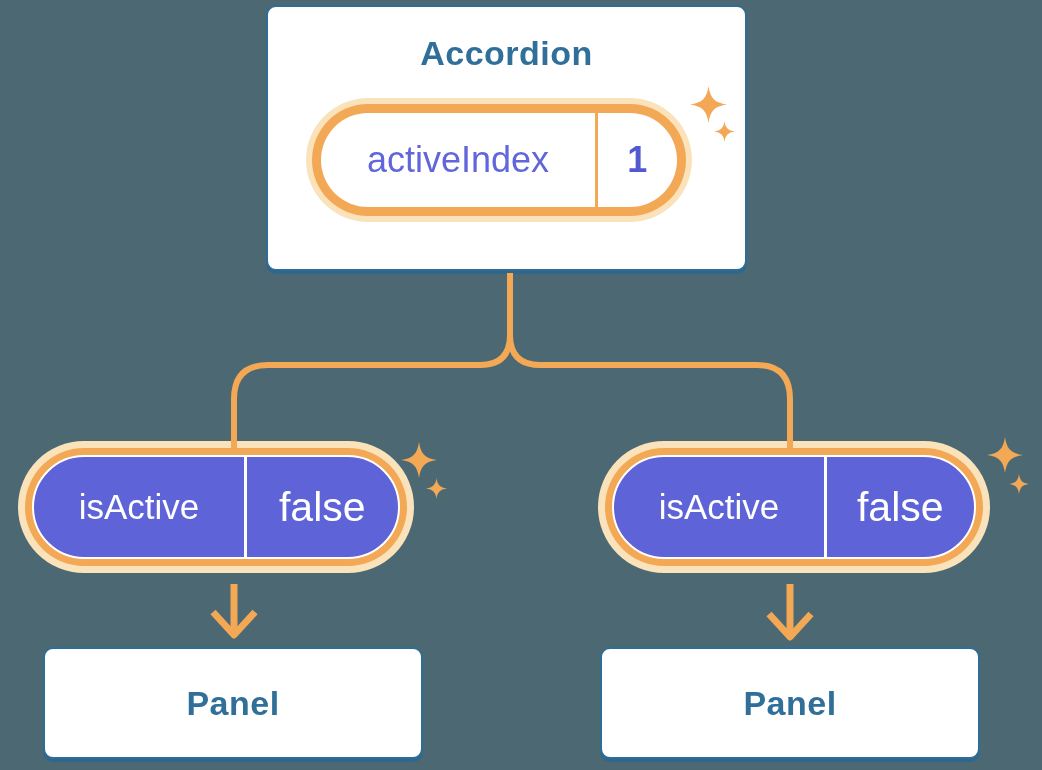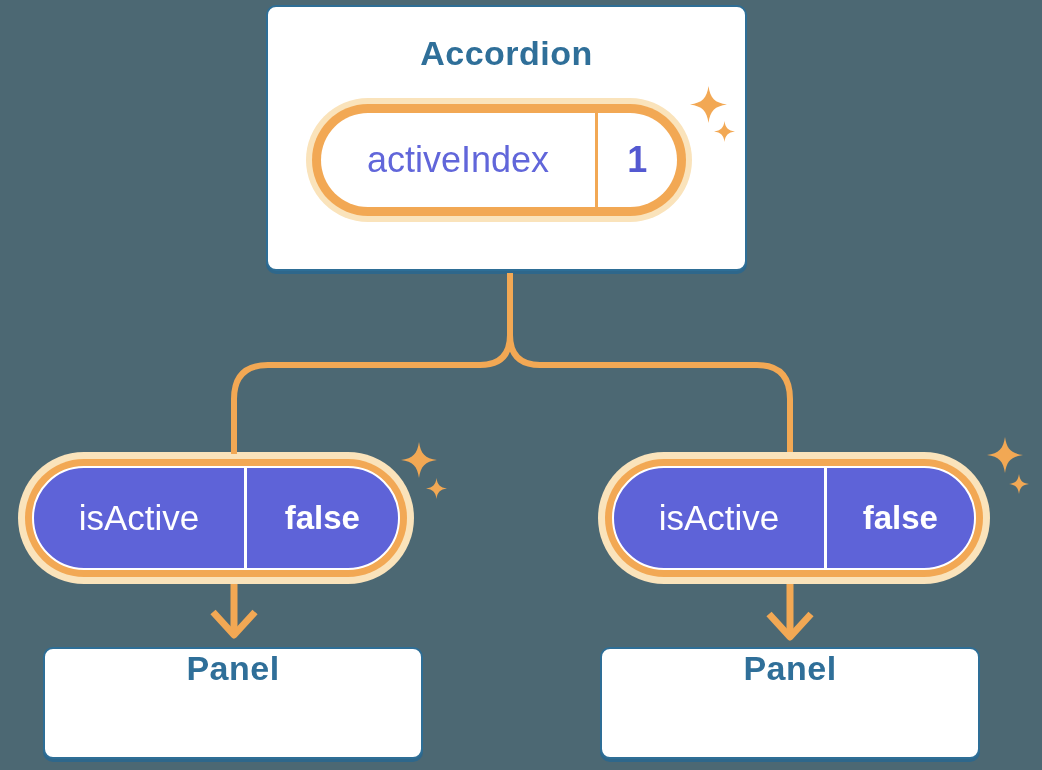--- a/index.html
+++ b/index.html
@@ -25,21 +25,21 @@
   .card-title {
     padding-top: 27px;
     text-align: center;
     color: #2F6F99;
     font-size: 34px;
     font-weight: 600;
     letter-spacing: 0.5px;
   }
   .panel-card {
     top: 647px; width: 380px; height: 112px;
-    display: flex; align-items: flex-start; justify-content: center;
+    display: flex; align-items: center; justify-content: center;
   }
   .panel-left  { left: 43px; }
   .panel-right { left: 600px; }
   .panel-title {
     color: #2F6F99;
     font-size: 34px;
     font-weight: 600;
     letter-spacing: 0.5px;
   }
   
@@ -69,38 +69,38 @@
   }
   .state-divider { width: 2.5px; background: #F2A854; }
   .state-value {
     flex: 1;
     display: flex; align-items: center; justify-content: center;
     color: #5459D1;
     font-size: 36px;
     font-weight: 700;
   }
   
-  .prop-pill { top: 452px; height: 132px; padding: 7px; }
+  .prop-pill { top: 441px; height: 132px; padding: 7px; }
   .prop-pill .pill-ring { padding: 7px; }
   .prop-pill-left  { left: 18px;  width: 396px; }
   .prop-pill-right { left: 598px; width: 392px; }
   .prop-body { background: #5E63D8; border: 2px solid #ffffff; }
   .prop-label {
     width: 210px;
     display: flex; align-items: center; justify-content: center;
     color: #ffffff;
     font-size: 35px;
   }
   .prop-divider { width: 2.5px; background: #ffffff; }
   .prop-value {
     flex: 1;
     display: flex; align-items: center; justify-content: center;
     color: #ffffff;
-    font-size: 33px;
-    font-weight: 700;
+    font-size: 41px;
+    font-weight: 400;
   }
   
   .wires {
     position: absolute;
     left: 0; top: 0;
     width: 1042px; height: 770px;
     z-index: 2;
     pointer-events: none;
   }
 </style>

